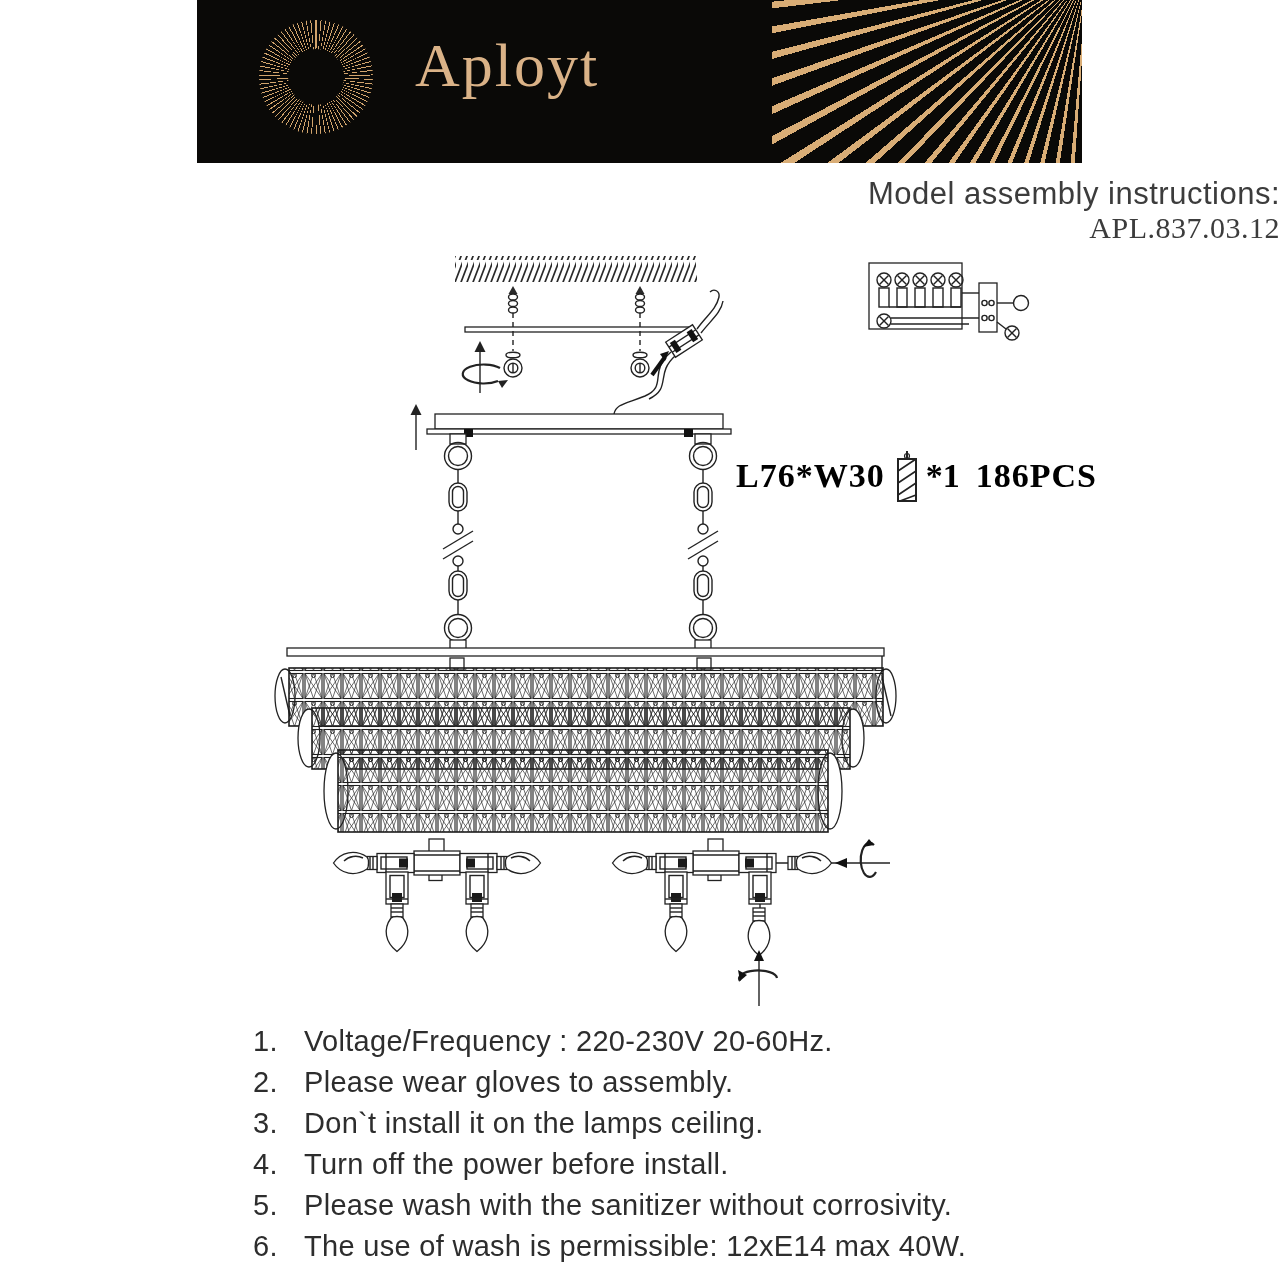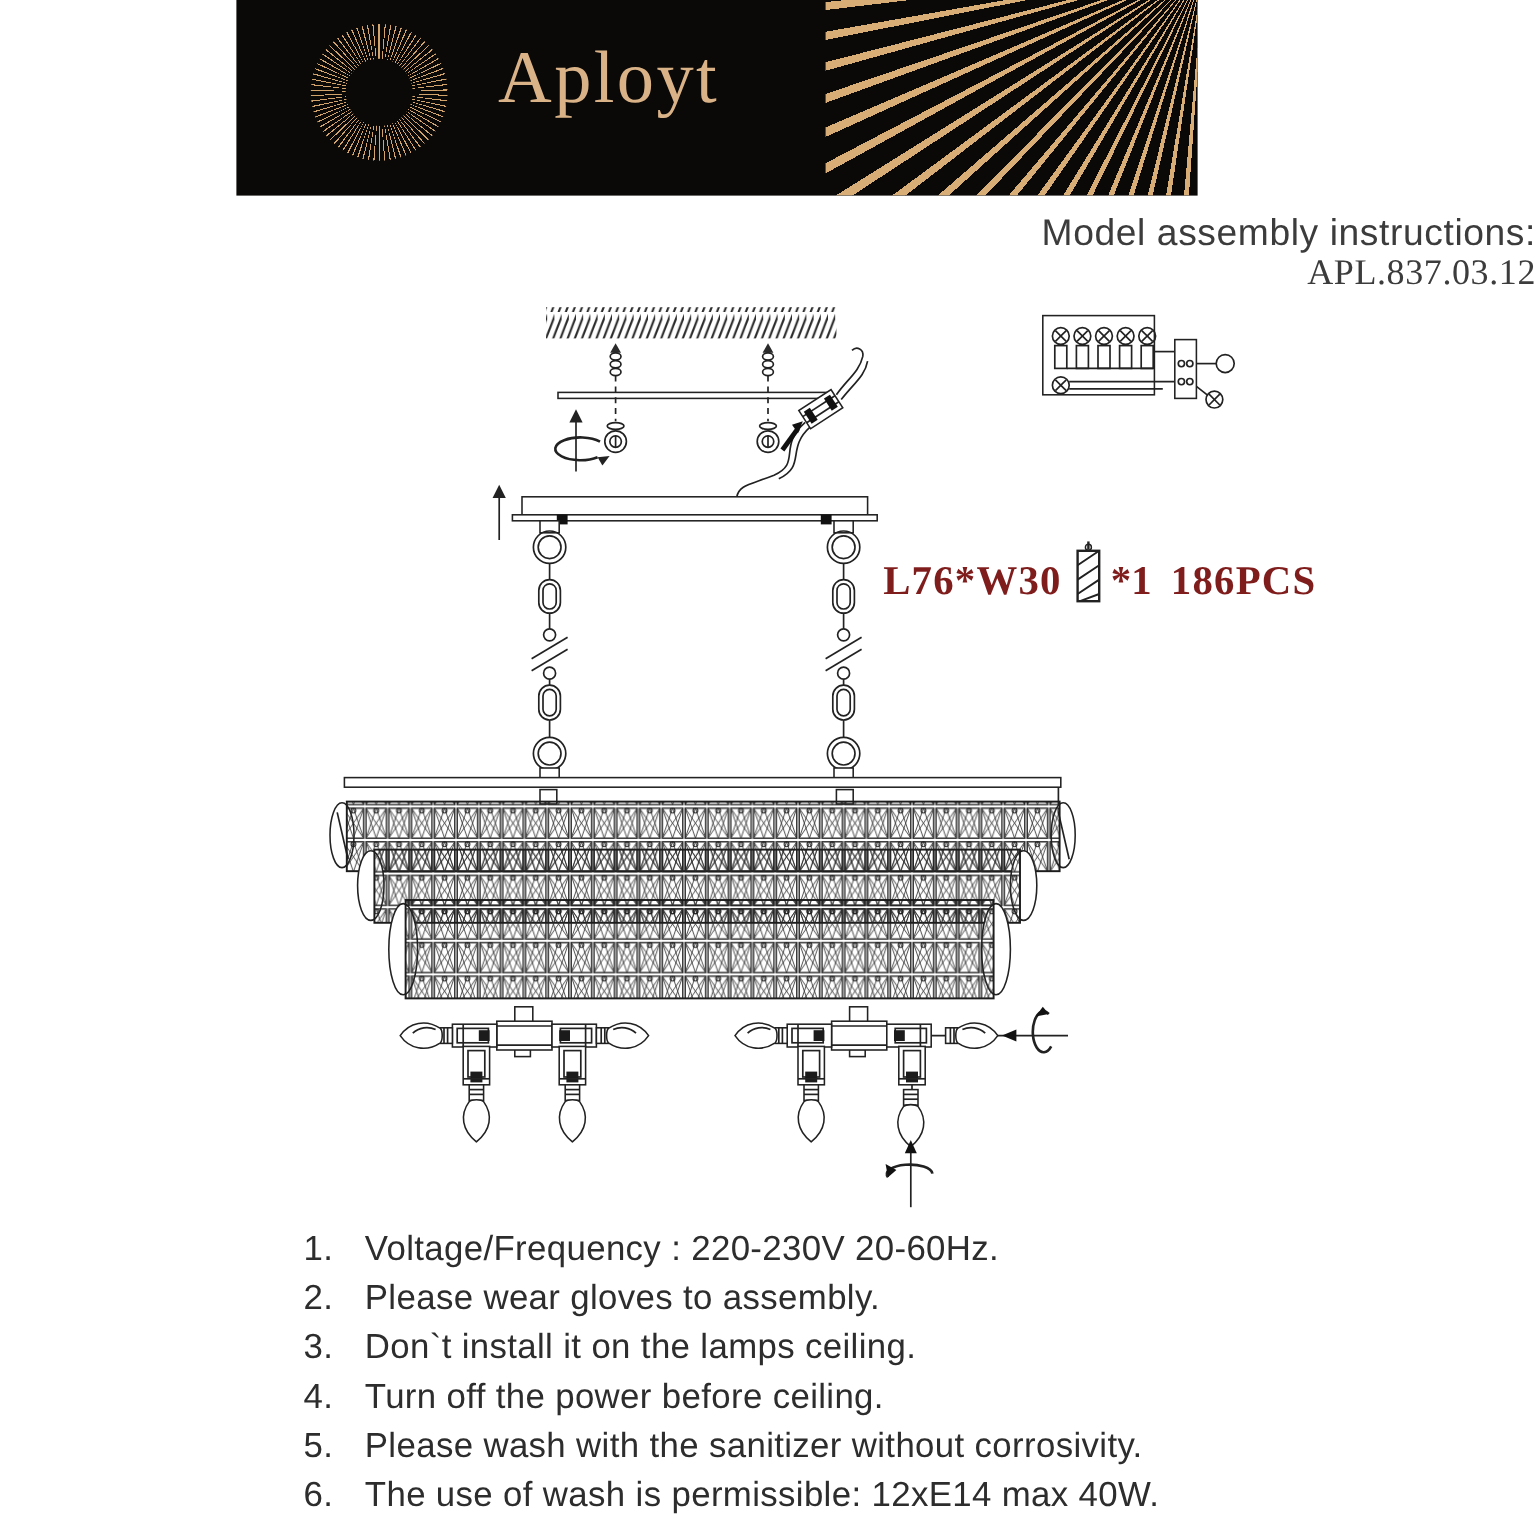--- a/index.html
+++ b/index.html
@@ -1,36 +1,36 @@
 <!DOCTYPE html>
 <html><head>
 <meta charset="utf-8">
 <style>
   html,body{margin:0;padding:0;background:#ffffff;}
   .page{position:relative;width:1280px;height:1280px;background:#ffffff;overflow:hidden;
         font-family:"Liberation Sans",sans-serif;}
 
   
-  .banner{position:absolute;left:197px;top:0;width:801px;height:163px;background:#0a0907;overflow:hidden;}
+  .banner{position:absolute;left:197px;top:0;width:885px;height:163px;background:#0a0907;overflow:hidden;}
   .sunburst{position:absolute;left:62px;top:20px;width:114px;height:114px;border-radius:50%;
             background:repeating-conic-gradient(#d2a46c 0 1deg, rgba(0,0,0,0) 1deg 4.6deg);}
   .sun-core{position:absolute;left:91px;top:49px;width:56px;height:56px;border-radius:50%;background:#0a0907;}
   .brand{position:absolute;left:218px;top:30px;font-family:"Liberation Serif",serif;font-size:62px;
          font-weight:400;color:#dab287;letter-spacing:2px;}
   .corner-rays{position:absolute;top:0;right:0;width:310px;height:163px;
             background:repeating-conic-gradient(from 150deg at 102% -18%, rgba(0,0,0,0) 0 3.2deg, #d9ad76 3.2deg 4.4deg);}
 
   
   .title-block{position:absolute;left:0;top:176px;width:100%;text-align:right;color:#3c3c3c;}
   .title-line1{font-size:31px;letter-spacing:0.5px;line-height:35px;}
   .title-line2{font-size:30px;letter-spacing:0.5px;line-height:34px;font-family:Liberation Serif, serif;}
 
   
-  .spec-row{position:absolute;left:736px;top:457px;display:flex;align-items:center;
-            font-family:"Liberation Serif",serif;font-weight:700;font-size:34px;color:#7f1d1d;}
+  .spec-row{position:absolute;left:736px;top:457px;display:flex;align-items:flex-start;
+            font-family:"Liberation Serif",serif;font-weight:700;font-size:34px;color:#000000;}
   .spec-dim{letter-spacing:1px;}
   .spec-icon{margin-left:9px;margin-top:-6px;}
   .spec-qty{margin-left:6px;}
   .spec-pcs{margin-left:16px;letter-spacing:1px;}
 
   
   .instructions{position:absolute;left:253px;top:1021px;color:#2d2d2d;font-size:29px;letter-spacing:0.3px;}
   .inst-row{display:flex;line-height:41px;height:41px;}
   .inst-num{width:51px;flex:0 0 51px;}
 
@@ -299,21 +299,21 @@
     <div class="inst-row">
       <span class="inst-num">2.</span>
       <span class="inst-text">Please wear gloves to assembly.</span>
     </div>
     <div class="inst-row">
       <span class="inst-num">3.</span>
       <span class="inst-text">Don`t install it on the lamps ceiling.</span>
     </div>
     <div class="inst-row">
       <span class="inst-num">4.</span>
-      <span class="inst-text">Turn off the power before ceiling.</span>
+      <span class="inst-text">Turn off the power before install.</span>
     </div>
     <div class="inst-row">
       <span class="inst-num">5.</span>
       <span class="inst-text">Please wash with the sanitizer without corrosivity.</span>
     </div>
     <div class="inst-row">
       <span class="inst-num">6.</span>
       <span class="inst-text">The use of wash is permissible: 12xE14 max 40W.</span>
     </div>
   </div>

